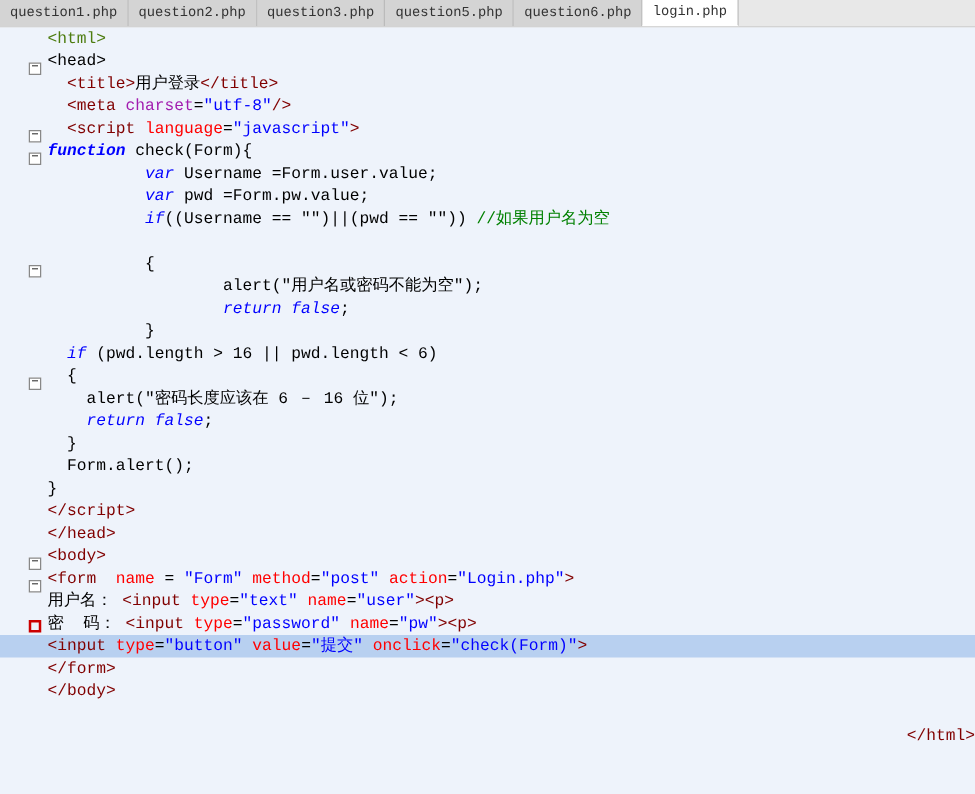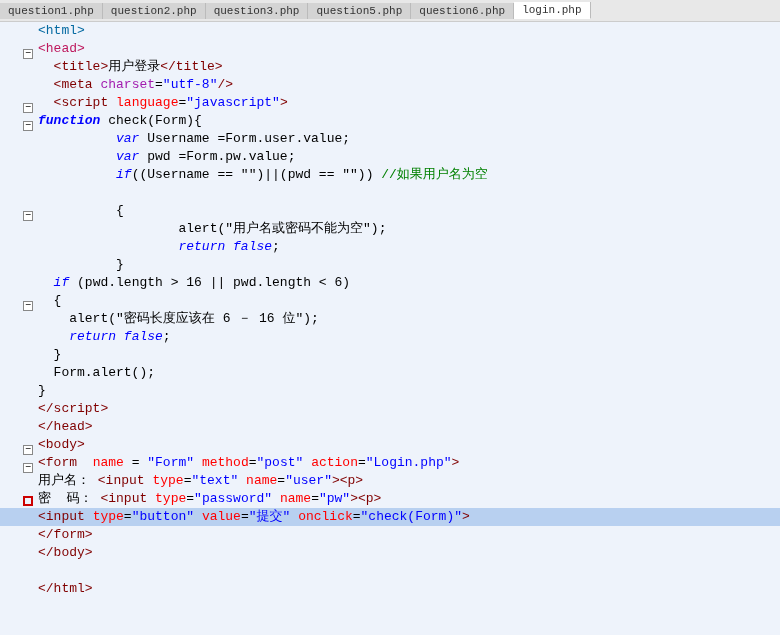--- a/index.html
+++ b/index.html
@@ -11,21 +11,20 @@
       min-height: 635px;
       overflow: hidden;
     }
 
     .tab-bar {
       display: flex;
       background: #e8e8e8;
       border-bottom: 1px solid #ccc;
       height: 22px;
       overflow: hidden;
-      align-items: center;
     }
     .tab {
       padding: 2px 8px;
       font-size: 11px;
       border-right: 1px solid #bbb;
       background: #d4d4d4;
       color: #333;
       white-space: nowrap;
       display: flex;
       align-items: center;
@@ -60,26 +59,26 @@
     <div class="tab">question5.php</div>
     <div class="tab">question6.php</div>
     <div class="tab active">login.php</div>
   </div>
 
 <div class="code-area">
   <div class="code-content" id="code-lines">
   <div style="display: flex; min-height: 18px; line-height: 18px; align-items: flex-start; background: transparent;">
         <div style="width: 22px; text-align: right; color: rgb(136, 136, 136); font-size: 12px; padding-right: 3px; flex-shrink: 0; font-family: Consolas, monospace;"></div>
         <div style="width: 14px; flex-shrink: 0; position: relative;"></div>
-        <div style="flex: 1 1 0%; padding-left: 2px; white-space: pre; font-family: Consolas, &quot;Courier New&quot;, monospace; font-size: 13px;"><span style="color:#0369a1">&lt;html&gt;</span></div>
-      </div>
-      <div style="display: flex; min-height: 18px; line-height: 18px; align-items: flex-start; background: transparent;">
-        <div style="width: 22px; text-align: right; color: rgb(136, 136, 136); font-size: 12px; padding-right: 3px; flex-shrink: 0; font-family: Consolas, monospace;"></div>
-        <div style="width: 14px; flex-shrink: 0; position: relative;"><div style="width: 10px; height: 10px; border: 1px solid rgb(136, 136, 136); background: rgb(255, 255, 255); display: inline-flex; align-items: center; justify-content: center; font-size: 10px; cursor: pointer; position: relative; top: 4px; left: 1px;">−</div></div>
-        <div style="flex: 1 1 0%; padding-left: 2px; white-space: pre; font-family: Consolas, &quot;Courier New&quot;, monospace; font-size: 13px;"><span style="color:#be185d">&lt;head&gt;</span></div>
+        <div style="flex: 1 1 0%; padding-left: 2px; white-space: pre; font-family: Consolas, &quot;Courier New&quot;, monospace; font-size: 13px;"><span style="color:#4d7c0f">&lt;html&gt;</span></div>
+      </div>
+      <div style="display: flex; min-height: 18px; line-height: 18px; align-items: flex-start; background: transparent;">
+        <div style="width: 22px; text-align: right; color: rgb(136, 136, 136); font-size: 12px; padding-right: 3px; flex-shrink: 0; font-family: Consolas, monospace;"></div>
+        <div style="width: 14px; flex-shrink: 0; position: relative;"><div style="width: 10px; height: 10px; border: 1px solid rgb(136, 136, 136); background: rgb(255, 255, 255); display: inline-flex; align-items: center; justify-content: center; font-size: 10px; cursor: pointer; position: relative; top: 4px; left: 1px;">−</div></div>
+        <div style="flex: 1 1 0%; padding-left: 2px; white-space: pre; font-family: Consolas, &quot;Courier New&quot;, monospace; font-size: 13px;"><span style="color:#000000">&lt;head&gt;</span></div>
       </div>
       <div style="display: flex; min-height: 18px; line-height: 18px; align-items: flex-start; background: transparent;">
         <div style="width: 22px; text-align: right; color: rgb(136, 136, 136); font-size: 12px; padding-right: 3px; flex-shrink: 0; font-family: Consolas, monospace;"></div>
         <div style="width: 14px; flex-shrink: 0; position: relative;"></div>
         <div style="flex: 1 1 0%; padding-left: 2px; white-space: pre; font-family: Consolas, &quot;Courier New&quot;, monospace; font-size: 13px;">  <span style="color:#800000">&lt;title&gt;</span><span style="color:#000">用户登录</span><span style="color:#800000">&lt;/title&gt;</span></div>
       </div>
       <div style="display: flex; min-height: 18px; line-height: 18px; align-items: flex-start; background: transparent;">
         <div style="width: 22px; text-align: right; color: rgb(136, 136, 136); font-size: 12px; padding-right: 3px; flex-shrink: 0; font-family: Consolas, monospace;"></div>
         <div style="width: 14px; flex-shrink: 0; position: relative;"></div>
         <div style="flex: 1 1 0%; padding-left: 2px; white-space: pre; font-family: Consolas, &quot;Courier New&quot;, monospace; font-size: 13px;">  <span style="color:#800000">&lt;meta</span> <span style="color:#a21caf">charset</span>=<span style="color:#0000ff">"utf-8"</span><span style="color:#800000">/&gt;</span></div>
@@ -212,19 +211,19 @@
       <div style="display: flex; min-height: 18px; line-height: 18px; align-items: flex-start; background: transparent;">
         <div style="width: 22px; text-align: right; color: rgb(136, 136, 136); font-size: 12px; padding-right: 3px; flex-shrink: 0; font-family: Consolas, monospace;"></div>
         <div style="width: 14px; flex-shrink: 0; position: relative;"></div>
         <div style="flex: 1 1 0%; padding-left: 2px; white-space: pre; font-family: Consolas, &quot;Courier New&quot;, monospace; font-size: 13px;"><span style="color:#800000">&lt;/body&gt;</span></div>
       </div>
       <div style="display: flex; min-height: 18px; line-height: 18px; align-items: flex-start; background: transparent;">
         <div style="width: 22px; text-align: right; color: rgb(136, 136, 136); font-size: 12px; padding-right: 3px; flex-shrink: 0; font-family: Consolas, monospace;"></div>
         <div style="width: 14px; flex-shrink: 0; position: relative;"></div>
         <div style="flex: 1 1 0%; padding-left: 2px; white-space: pre; font-family: Consolas, &quot;Courier New&quot;, monospace; font-size: 13px;"></div>
       </div>
-      <div style="display: flex; min-height: 18px; line-height: 18px; align-items: flex-start; background: transparent;">
+      <div style="display: flex; min-height: 18px; line-height: 18px; align-items: flex-start; background: transparent; text-align: right;">
         <div style="width: 22px; text-align: right; color: rgb(136, 136, 136); font-size: 12px; padding-right: 3px; flex-shrink: 0; font-family: Consolas, monospace;"></div>
         <div style="width: 14px; flex-shrink: 0; position: relative;"></div>
         <div style="flex: 1 1 0%; padding-left: 2px; white-space: pre; font-family: Consolas, &quot;Courier New&quot;, monospace; font-size: 13px;"><span style="color:#800000">&lt;/html&gt;</span></div>
       </div>
     </div>
 </div>
 
 </body></html>

